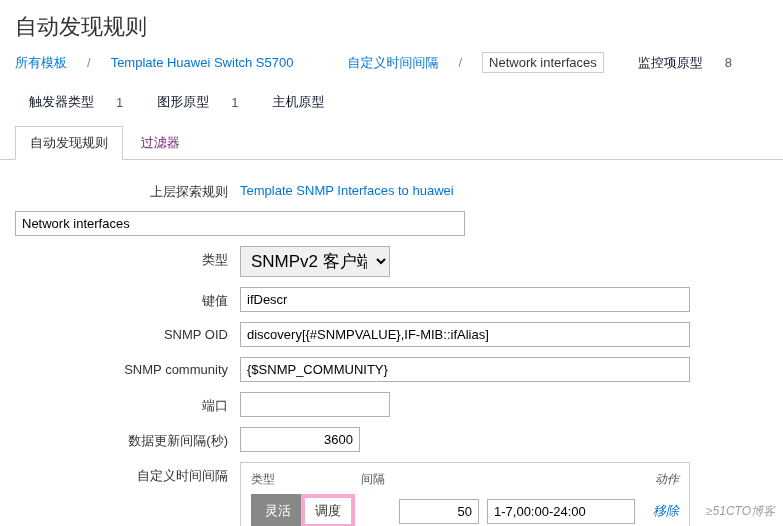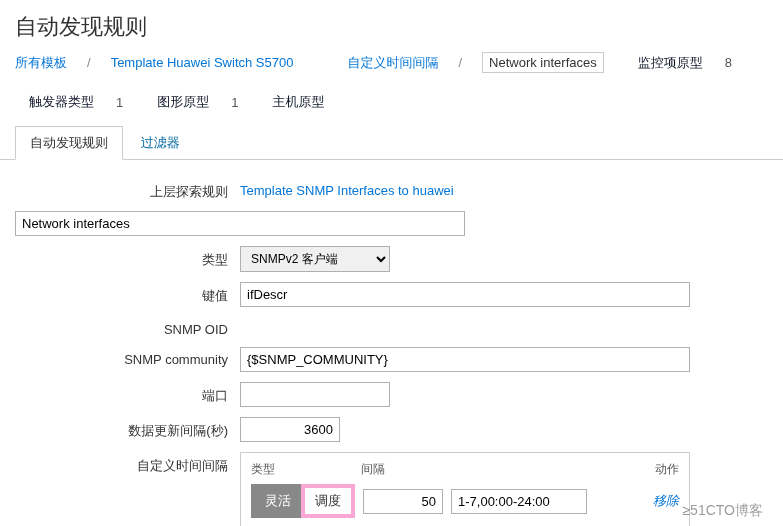--- a/index.html
+++ b/index.html
@@ -6,48 +6,48 @@
     body { font-family: Arial, "Microsoft YaHei", sans-serif; font-size: 13px; color: #333; background: #fff; width: 783px; }
     .header { padding: 12px 15px 10px; }
     .page-title { font-size: 22px; font-weight: normal; color: #333; }
     .breadcrumb-row { padding: 0 15px 10px; display: flex; align-items: center; gap: 20px; font-size: 13px; flex-wrap: wrap; }
     .breadcrumb-row a { color: #0275d8; text-decoration: none; cursor: pointer; }
     .breadcrumb-row .sep { color: #888; }
     .breadcrumb-row .current { border: 1px solid #ccc; padding: 2px 6px; background: #fff; }
     .breadcrumb-row .stat-label { color: #0f172a; cursor: pointer; margin-left: 14px; }
     .breadcrumb-row .stat-num { color: #555; margin-left: 2px; }
     .tabs { border-bottom: 1px solid #ccc; padding: 0 15px; margin-top: 4px; }
-    .tab { display: inline-block; padding: 7px 14px; color: #0369a1; cursor: pointer; position: relative; bottom: -1px; }
+    .tab { display: inline-block; padding: 7px 14px; color: #701a75; cursor: pointer; position: relative; bottom: -1px; }
     .tab.active { color: #333; border: 1px solid #ccc; border-bottom: 1px solid #fff; background: #fff; }
     .form-area { padding: 18px 15px 20px; }
     .form-row { display: flex; align-items: flex-start; margin-bottom: 10px; }
     .form-label { width: 225px; text-align: right; padding-right: 12px; padding-top: 5px; color: #333; }
     .form-control { flex: 1; }
     .link-val { color: #0275d8; text-decoration: none; cursor: pointer; display: inline-block; padding-top: 5px; }
     input[type="text"] { border: 1px solid #b0b0b0; padding: 4px 6px; font-size: 13px; background: #fff; }
     .inp-wide { width: 450px; }
     .inp-med { width: 150px; }
-    .inp-num { width: 100px; text-align: right; }
-    .inp-small { width: 80px; text-align: right; }
-    .inp-period { width: 136px; }
-    select { border: 1px solid #b0b0b0; padding: 4px 6px; font-size: 12px; background: #f0f0f0; width: 150px; }
+    .inp-num { width: 120px; text-align: right; }
+    .inp-small { width: 80px; text-align: right; margin-left: 36px; }
+    .inp-period { width: 148px; }
+    select { border: 1px solid #b0b0b0; padding: 4px 6px; font-size: 17px; background: #f0f0f0; width: 150px; }
     .interval-box { border: 1px solid #ccc; padding: 8px 10px; width: 450px; }
     .interval-headers { display: flex; margin-bottom: 6px; color: #555; font-size: 12px; }
     .ih-type { width: 110px; }
     .ih-interval { width: 134px; }
     .ih-period { width: 150px; }
-    .ih-action { flex: 1; text-align: right; }
+    .ih-action { flex: 1; text-align: right; font-style: italic; }
     .interval-row { display: flex; align-items: center; gap: 8px; margin-bottom: 8px; }
     .btn-group { display: flex; }
     .btn-seg { padding: 4px 10px; border: 4px solid #f9a8d4; cursor: pointer; background: #fff; font-size: 13px; }
     .btn-seg.active { background: #888; color: #fff; border-color: #888; }
     .btn-seg:first-child { border-right: none; }
     .action-link { color: #0275d8; cursor: pointer; margin-left: auto; font-style: italic; }
     .add-link { color: #0275d8; cursor: pointer; display: inline-block; margin-top: 4px; }
-    .watermark { position: fixed; right: 20px; bottom: 6px; color: rgba(0,0,0,0.4); font-size: 14px; }
+    .watermark { position: fixed; right: 8px; bottom: 6px; color: rgba(0,0,0,0.4); font-size: 12px; font-style: italic; }
   </style>
 </head>
 <body>
 
 <div class="header">
   <h1 class="page-title">自动发现规则</h1>
 </div>
 
 <div class="breadcrumb-row">
   <a>所有模板</a>
@@ -95,20 +95,21 @@
     </div>
   </div>
 
   <div class="form-row">
     <div class="form-label">键值</div>
     <div class="form-control"><input type="text" class="inp-wide" value="ifDescr" style=""></div>
   </div>
 
   <div class="form-row">
     <div class="form-label">SNMP OID</div>
+    <div class="form-control"><input type="text" class="inp-wide" value="discovery[{#SNMPVALUE},IF-MIB::ifAlias]" style=""></div>
   </div>
 
   <div class="form-row">
     <div class="form-label">SNMP community</div>
     <div class="form-control"><input type="text" class="inp-wide" value="{$SNMP_COMMUNITY}" style=""></div>
   </div>
 
   <div class="form-row">
     <div class="form-label">端口</div>
     <div class="form-control"><input type="text" class="inp-med" value="" style=""></div>

